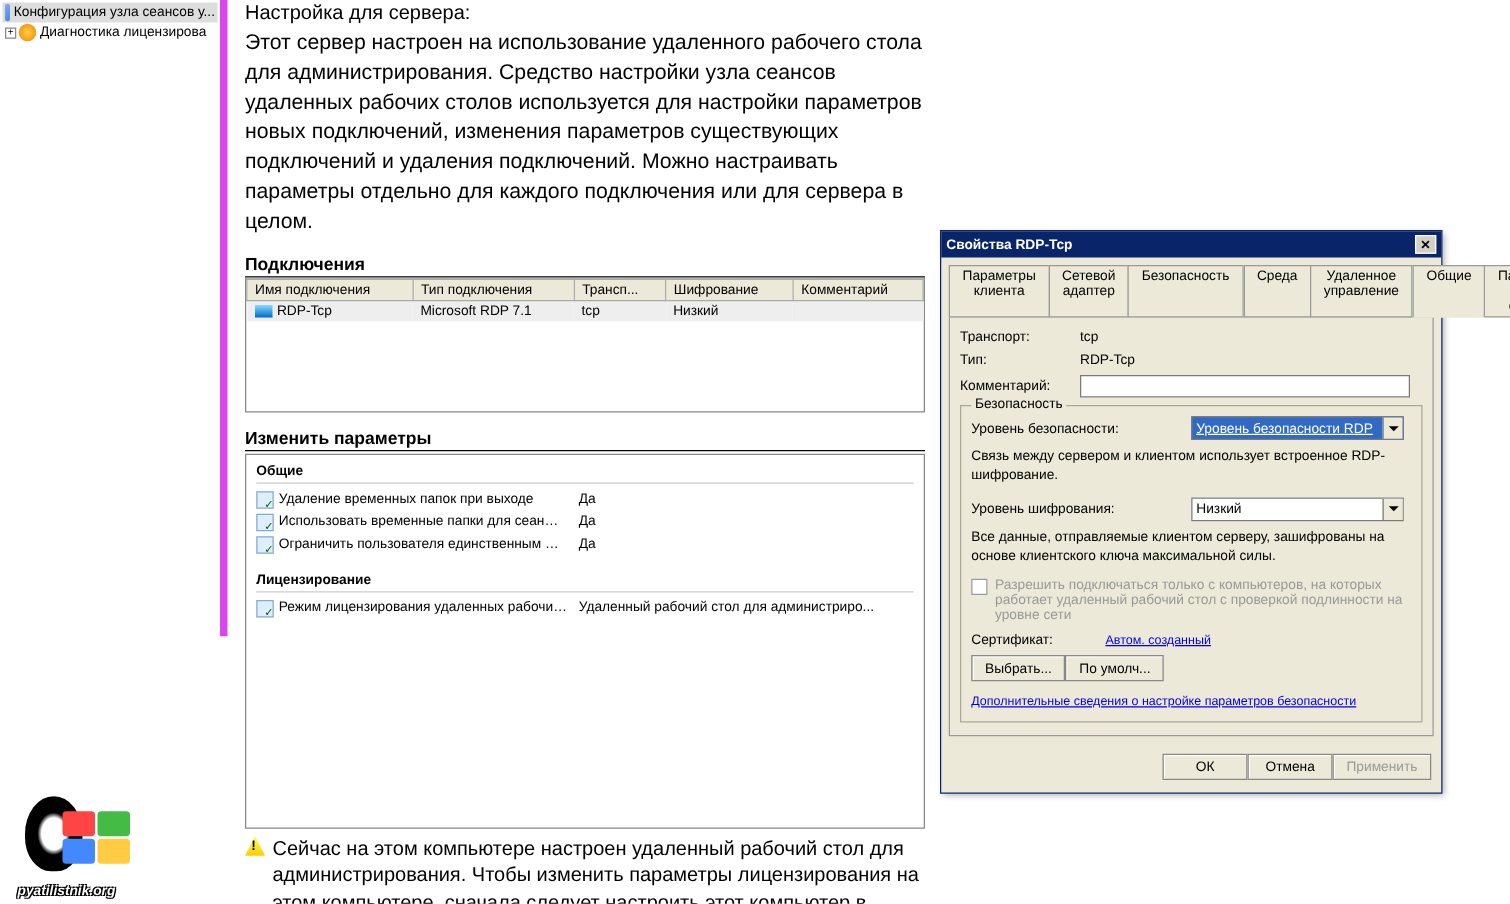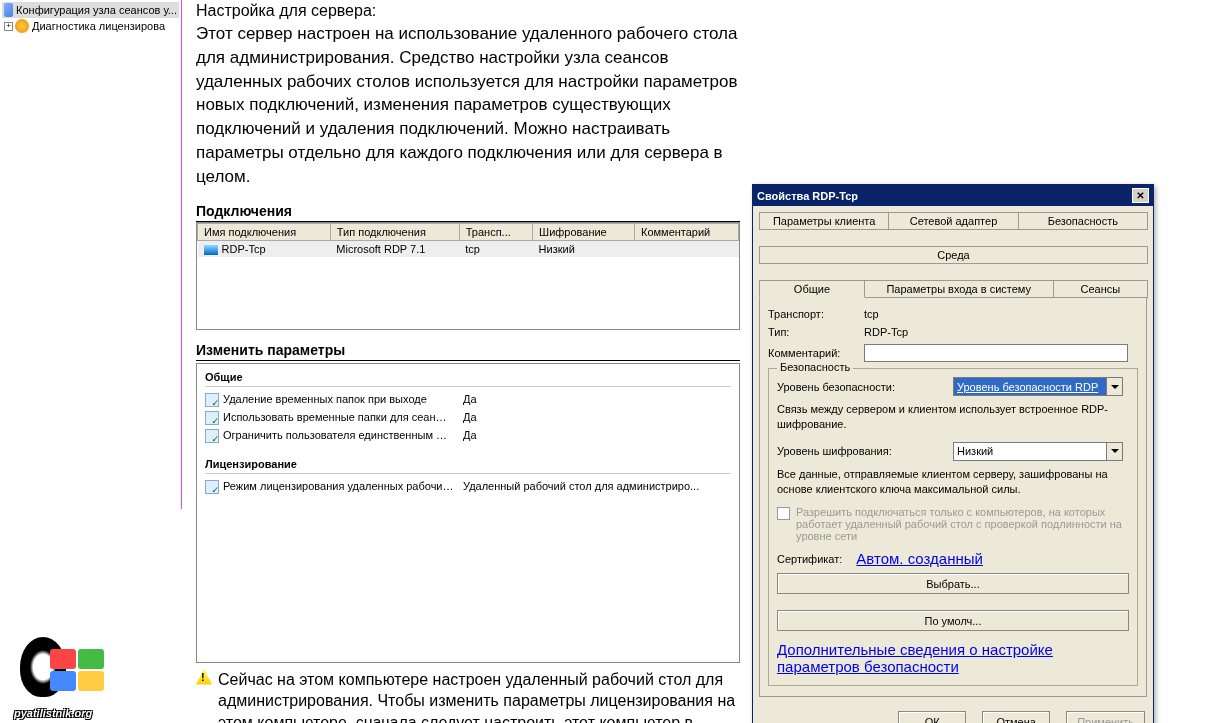--- a/index.html
+++ b/index.html
@@ -1,19 +1,19 @@
 <!DOCTYPE html>
 <html><head>
 <meta charset="utf-8">
 <style>
 * { box-sizing: border-box; font-family: Tahoma, Arial, sans-serif; }
 body { margin: 0; padding: 0; background: #fff; font-size: 11px; width: 1208px; height: 723px; overflow: hidden; position: relative; }
 
 
-.tree-panel { position: absolute; left: 0; top: 0; width: 182px; height: 509px; border-right: 1px solid #d946ef; padding: 2px; }
+.tree-panel { position: absolute; left: 0; top: 0; width: 182px; height: 509px; border-right: 6px solid #d946ef; padding: 2px; }
 .tree-item { display: flex; align-items: center; padding: 1px 2px; white-space: nowrap; overflow: hidden; }
 .tree-item.selected { background: #ddd; }
 .tree-expand { width: 9px; height: 9px; border: 1px solid #888; display: inline-flex; align-items: center; justify-content: center; font-size: 8px; line-height: 1; margin-right: 2px; }
 .tree-icon { width: 14px; height: 14px; display: inline-block; margin-right: 3px; }
 .icon-config { background: linear-gradient(135deg,#8af,#48d); border-radius: 2px; }
 .icon-lic { background: radial-gradient(#fc4,#e80); border-radius: 7px; }
 
 
 .main-panel { position: absolute; left: 188px; top: 0; width: 560px; height: 723px; padding: 0 8px; }
 .main-title { font-size: 16px; margin: 2px 0; }
@@ -39,21 +39,21 @@
 .warn-icon { width: 16px; height: 16px; background: linear-gradient(#ff6,#fc0); clip-path: polygon(50% 0,100% 100%,0 100%); margin-right: 6px; flex-shrink: 0; position: relative; }
 .warn-icon::after { content: '!'; font-size: 11px; font-weight: bold; color: #000; position: absolute; left: 5px; top: 2px; }
 .warn-text { font-size: 16px; line-height: 1.35; }
 
 
 .dialog { position: absolute; left: 752px; top: 184px; width: 402px; background: #ece9d8; border: 1px solid #0a246a; box-shadow: 2px 2px 5px rgba(0,0,0,0.3); }
 .dialog-title { background: #0a246a; color: #fff; padding: 3px 4px; display: flex; justify-content: space-between; align-items: center; font-weight: bold; font-size: 11px; }
 .dialog-close { width: 17px; height: 15px; background: #d4d0c8; border: 1px solid #fff; color: #000; font-size: 10px; display: flex; align-items: center; justify-content: center; font-weight: bold; cursor: default; }
 .dialog-body { padding: 6px; }
 
-.tab-rows { display: flex; flex-direction: column; gap: 16px; }
+.tab-rows { display: flex; flex-direction: row; gap: 1px; }
 .tab-row { display: flex; }
 .tab { border: 1px solid #999; background: #ece9d8; padding: 2px 10px; font-size: 11px; margin-right: -1px; cursor: default; }
 .tab.active { background: #ece9d8; border-bottom: 1px solid #ece9d8; position: relative; z-index: 2; }
 
 .tab-content { border: 1px solid #999; margin-top: -1px; padding: 10px 8px; background: #ece9d8; }
 
 .form-row { display: flex; align-items: center; margin-bottom: 6px; font-size: 11px; }
 .form-label { width: 96px; }
 .form-value { }
 .form-input { border: 1px solid #7a7a7a; height: 18px; padding: 0 3px; font-size: 11px; }
@@ -66,29 +66,29 @@
 .dropdown.selected-blue { background: #316ac5; color: #fff; text-decoration: underline; }
 .dropdown-arrow { margin-left: auto; width: 16px; height: 17px; background: #ece9d8; border-left: 1px solid #7a7a7a; display: flex; align-items: center; justify-content: center; }
 .dropdown-arrow::after { content: ''; border-left: 4px solid transparent; border-right: 4px solid transparent; border-top: 4px solid #000; }
 
 .info-text { font-size: 11px; line-height: 1.35; margin: 6px 0 10px 0; }
 .disabled-text { color: #999; }
 
 .checkbox-row { display: flex; align-items: flex-start; margin-top: 4px; }
 .checkbox { width: 13px; height: 13px; border: 1px solid #999; background: #fff; margin-right: 6px; margin-top: 1px; flex-shrink: 0; }
 
-.link { color: #0000ee; text-decoration: underline; cursor: default; font-size: 15px; }
+.link { color: #0000ee; text-decoration: underline; cursor: default; font-size: 10px; }
 
 .btn { height: 21px; padding: 0 10px; background: #ece9d8; border: 1px solid #888; font-size: 11px; cursor: default; box-shadow: inset 1px 1px 0 #fff; }
 .btn.disabled { color: #999; }
 
-.cert-row { display: flex; align-items: center; margin-top: 8px; gap: 14px; }
-.btn-row { display: flex; gap: 16px; margin-top: 6px; flex-direction: column; }
-
-.dialog-footer { display: flex; justify-content: flex-end; gap: 16px; padding: 8px 8px 10px 8px; }
+.cert-row { display: flex; align-items: center; margin-top: 8px; gap: 42px; }
+.btn-row { display: flex; margin-top: 6px; }
+
+.dialog-footer { display: flex; justify-content: flex-end; gap: 0; padding: 8px 8px 10px 8px; }
 .dialog-footer .btn { min-width: 68px; }
 
 
 .logo { position: absolute; left: 14px; bottom: 4px; width: 100px; height: 86px; }
 .logo-penguin { width: 46px; height: 60px; background: radial-gradient(#fff 0 30%,#000 40%); border-radius: 50% 50% 45% 45%; position: absolute; top: 4px; left: 6px; }
 .logo-flag { position: absolute; left: 36px; top: 16px; width: 56px; height: 44px; }
 .flag-q { position: absolute; width: 26px; height: 20px; border-radius: 3px; }
 .fr { background: #f44; top: 0; left: 0; }
 .fg { background: #4b4; top: 0; left: 28px; }
 .fb { background: #48f; top: 22px; left: 0; }
@@ -178,20 +178,21 @@
   </div>
   <div class="dialog-body">
     <div class="tab-rows">
       <div class="tab-row">
         <div class="tab" style="flex:1;text-align:center">Параметры клиента</div>
         <div class="tab" style="flex:1;text-align:center">Сетевой адаптер</div>
         <div class="tab" style="flex:1;text-align:center">Безопасность</div>
       </div>
       <div class="tab-row">
         <div class="tab" style="flex:1;text-align:center">Среда</div>
+        <div class="tab" style="flex:1.6;text-align:center">Удаленное управление</div>
       </div>
       <div class="tab-row">
         <div class="tab active" style="flex:0.8;text-align:center">Общие</div>
         <div class="tab" style="flex:1.6;text-align:center">Параметры входа в систему</div>
         <div class="tab" style="flex:0.7;text-align:center">Сеансы</div>
       </div>
     </div>
 
     <div class="tab-content">
       <div class="form-row">

